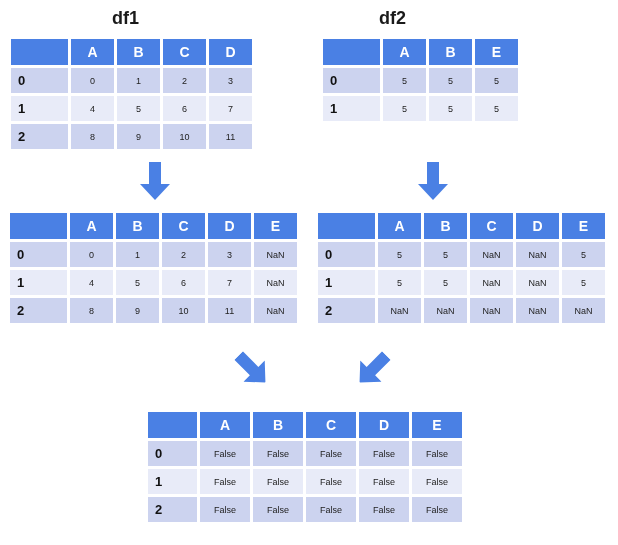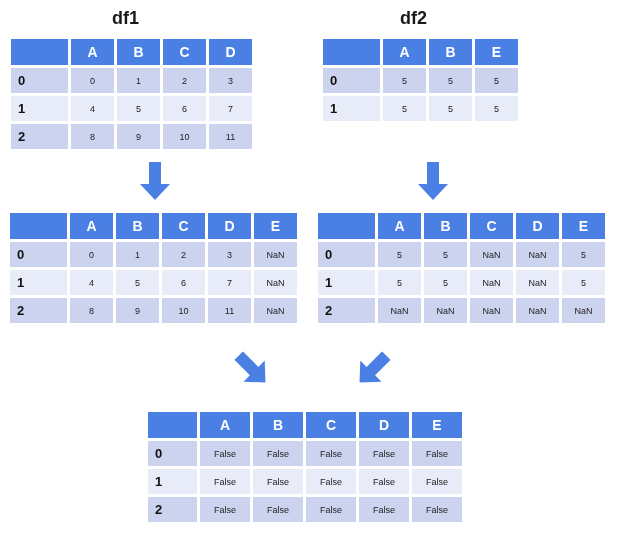--- a/index.html
+++ b/index.html
@@ -30,21 +30,21 @@
     position:absolute; left:333px; top:511px; font-size:14px; line-height:14px;
     color:rgba(255,255,255,0.82); white-space:nowrap;
   }
 </style>
 </head>
 <body>
 
 <div class="canvas">
 
   <span class="df-title" style="left:112px; top:8px;">df1</span>
-  <span class="df-title" style="left:400px; top:8px;">df2</span>
+  <span class="df-title" style="left:379px; top:8px;">df2</span>
 
   <div class="dtable g-df1" style="left:11px; top:39px;">
       <div class="cell hc"></div>
       <div class="cell hc">A</div>
       <div class="cell hc">B</div>
       <div class="cell hc">C</div>
       <div class="cell hc">D</div>
       <div class="cell ic dark">0</div>
       <div class="cell dc dark">0</div>
       <div class="cell dc dark">1</div>

